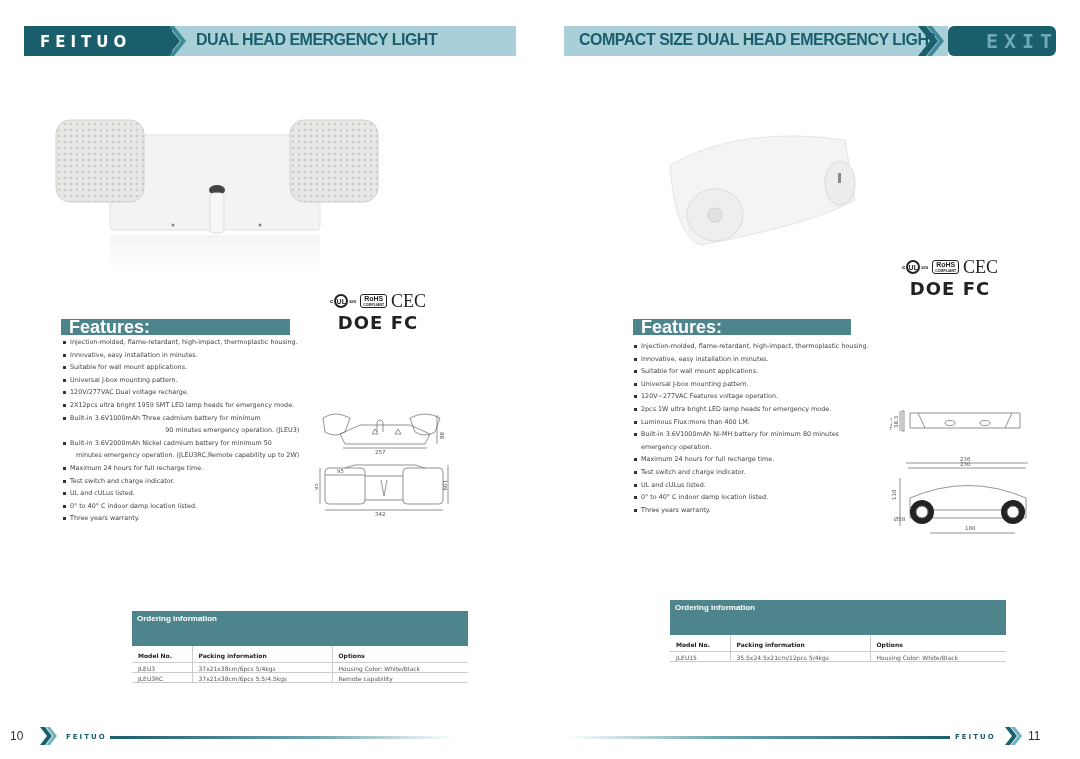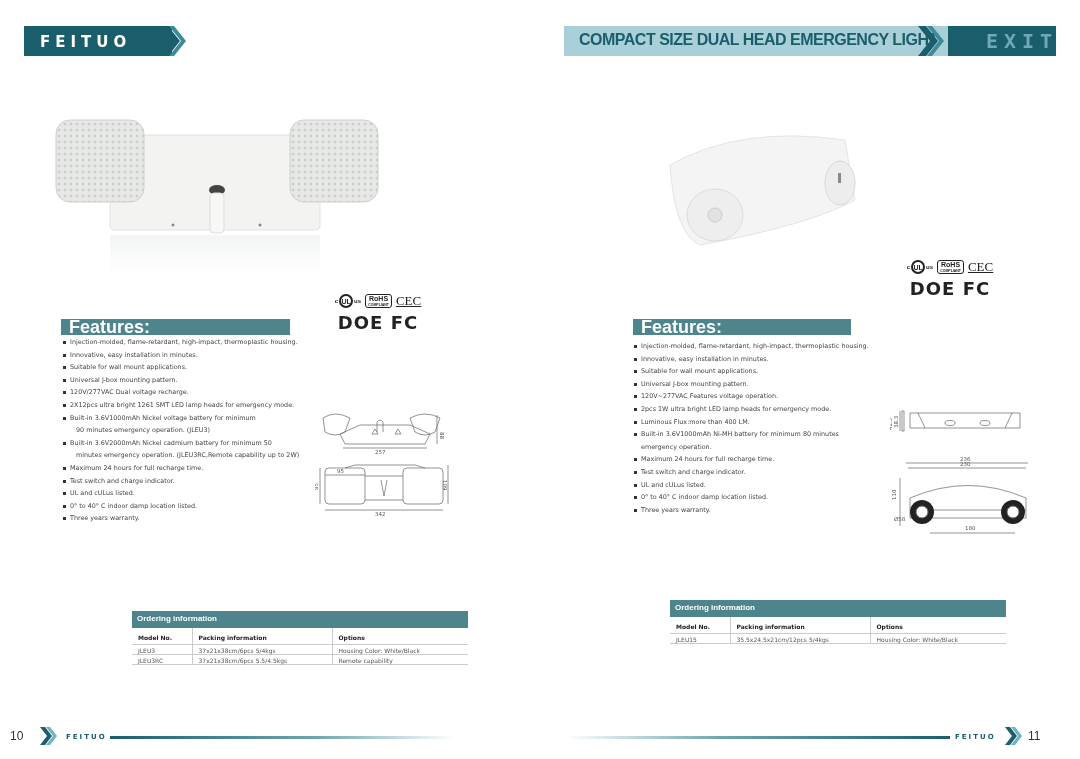--- a/index.html
+++ b/index.html
@@ -8,53 +8,53 @@
   .page.left { left: 0; }
   .page.right { left: 540px; }
 
   
   .hdr { position: absolute; top: 26px; height: 30px; }
   .hdr-light { background: #a9d0d8; }
   .hdr-dark { background: #1a5e6c; }
   .left .hdr-dark { left: 24px; width: 148px; }
   .left .hdr-light { left: 172px; width: 344px; }
   .right .hdr-light { left: 24px; width: 384px; }
-  .right .hdr-dark { left: 408px; width: 108px; }
+  .right .hdr-dark { left: 408px; width: 108px; border-radius: 6px; }
   .logo { position: absolute; top: 7px; left: 16px; color: #fff; font-weight: bold; font-size: 15px; letter-spacing: 5px; font-family: "DejaVu Sans", sans-serif; }
   .hdr-title { position: absolute; top: 5px; font-weight: bold; font-size: 16px; color: #1a5e6c; letter-spacing: -0.5px; font-family: "Liberation Sans", sans-serif; }
   .left .hdr-title { left: 24px; }
   .right .hdr-title { left: 15px; }
   .chev { position: absolute; top: 0; width: 30px; height: 30px; }
   .exit-txt { position: absolute; top: 3px; left: 38px; font-size: 20px; font-weight: bold; letter-spacing: 6px; color: #6fa9b5; font-family: "DejaVu Sans Mono", monospace; }
 
   
   .prod { position: absolute; }
 
   
   .certs { position: absolute; width: 120px; text-align: center; }
   .cert-row1 { display: flex; align-items: center; justify-content: center; gap: 4px; height: 20px; }
   .ul { display: inline-flex; align-items: center; font-size: 6px; font-weight: bold; color: #222; }
   .ul .circ { width: 14px; height: 14px; border: 2px solid #222; border-radius: 50%; font-size: 7px; display: inline-flex; align-items: center; justify-content: center; margin: 0 1px; }
   .rohs { border: 1.5px solid #222; border-radius: 3px; font-size: 7px; font-weight: bold; padding: 0 2px; line-height: 8px; text-align: center; color: #222; }
   .rohs small { display: block; font-size: 3.5px; line-height: 4px; }
-  .cec { font-family: "Liberation Serif", serif; font-size: 13px; color: #222; text-decoration: underline; }
+  .cec { font-family: "Liberation Serif", serif; font-size: 18px; color: #222; }
   .cert-row2 { font-size: 18px; font-weight: bold; color: #222; letter-spacing: 1px; margin-top: 1px; font-family: "DejaVu Sans", sans-serif; }
 
   
   .feat-hdr { position: absolute; background: #4e858d; color: #fff; font-size: 18px; font-weight: bold; padding: 1px 8px; height: 16px; line-height: 15px; }
   .feat-list { position: absolute; list-style: none; font-size: 6.4px; color: #444; line-height: 12.6px; font-family: "DejaVu Sans", sans-serif; }
   .feat-list li { position: relative; padding-left: 7px; white-space: nowrap; }
   .feat-list li::before { content: ""; position: absolute; left: 0; top: 5px; width: 3px; height: 3px; background: #333; }
 
   
   .diag { position: absolute; }
 
   
   .order { position: absolute; }
-  .order-hdr { background: #4e858d; color: #fff; font-size: 8px; font-weight: bold; padding: 3px 5px; height: 17px; }
+  .order-hdr { background: #4e858d; color: #fff; font-size: 8px; font-weight: bold; padding: 3px 5px; height: 35px; }
   .order table { width: 100%; border-collapse: collapse; font-size: 6px; font-family: "DejaVu Sans", sans-serif; }
   .order th { text-align: left; font-weight: bold; font-size: 6px; color: #222; padding: 6px 6px 3px; border-bottom: 1px solid #ccc; }
   .order th + th { border-left: 1px solid #ccc; }
   .order td { color: #555; padding: 2px 6px 0; height: 10px; border-bottom: 1px solid #ccc; }
   .order td + td { border-left: 1px solid #ccc; }
 
   
   .pgnum { position: absolute; top: 729px; font-size: 12px; color: #333; }
   .foot-logo { position: absolute; top: 733px; font-size: 7px; letter-spacing: 2px; color: #1a5e6c; font-weight: bold; font-family: "DejaVu Sans", sans-serif; }
   .foot-line { position: absolute; top: 736px; height: 3px; }
@@ -64,20 +64,23 @@
 <body>
 
 <div class="page left">
   <div class="hdr hdr-dark">
     <span class="logo">FEITUO</span>
   </div>
   <svg class="chev" style="left:160px;top:26px;position:absolute;z-index:2" viewBox="0 0 30 30">
     <polygon points="0,0 8,0 20,15 8,30 0,30 12,15" fill="#1a5e6c"></polygon>
     <polygon points="9,0 14,0 26,15 14,30 9,30 21,15" fill="#3d8a98"></polygon>
   </svg>
+  <div class="hdr hdr-light">
+    <span class="hdr-title">DUAL HEAD EMERGENCY LIGHT</span>
+  </div>
 
   <svg class="prod" style="left:50px;top:115px;" width="340" height="175" viewBox="0 0 340 175">
     <defs>
       <linearGradient id="refl" x1="0" y1="0" x2="0" y2="1">
         <stop offset="0" stop-color="#eef0f0"></stop>
           <stop offset="1" stop-color="#ffffff"></stop>
       </linearGradient>
       <pattern id="led" width="6" height="6" patternUnits="userSpaceOnUse">
         <rect width="6" height="6" fill="#e6e8e6"></rect>
           <circle cx="3" cy="3" r="1.3" fill="#c9cdc8"></circle>
@@ -102,23 +105,23 @@
     <div class="cert-row2">DOE FC</div>
   </div>
 
   <div class="feat-hdr" style="left:61px;top:319px;width:229px;">Features:</div>
   <ul class="feat-list" style="left:63px;top:336px;">
     <li>Injection-molded, flame-retardant, high-impact, thermoplastic housing.</li>
     <li>Innovative, easy installation in minutes.</li>
     <li>Suitable for wall mount applications.</li>
     <li>Universal J-box mounting pattern.</li>
     <li>120V/277VAC Dual voltage recharge.</li>
-    <li>2X12pcs ultra bright 1261 SMT LED lamp heads for emergency mode.</li>
-    <li>Built-in 3.6V1000mAh Nickel voltage battery for minimum</li>
-    <li style="padding-left:13px;" class="nob">90 minutes emergency operation. (JLEU3)</li>
+    <li>2X12pcs ultra bright 1959 SMT LED lamp heads for emergency mode.</li>
+    <li>Built-in 3.6V1000mAh Three cadmium battery for minimum</li>
+    <li style="padding-left:13px;text-align:right;" class="nob">90 minutes emergency operation. (JLEU3)</li>
     <li>Built-in 3.6V2000mAh Nickel cadmium battery for minimum  50</li>
     <li style="padding-left:13px;" class="nob">minutes emergency operation. (JLEU3RC,Remote capability up to 2W)</li>
     <li>Maximum 24 hours for full recharge time.</li>
     <li>Test switch and charge indicator.</li>
     <li>UL and cULus listed.</li>
     <li>0° to 40° C indoor damp location listed.</li>
     <li>Three years warranty.</li>
   </ul>
 
   <svg class="diag" style="left:315px;top:410px;" width="140" height="110" viewBox="0 0 140 110">

